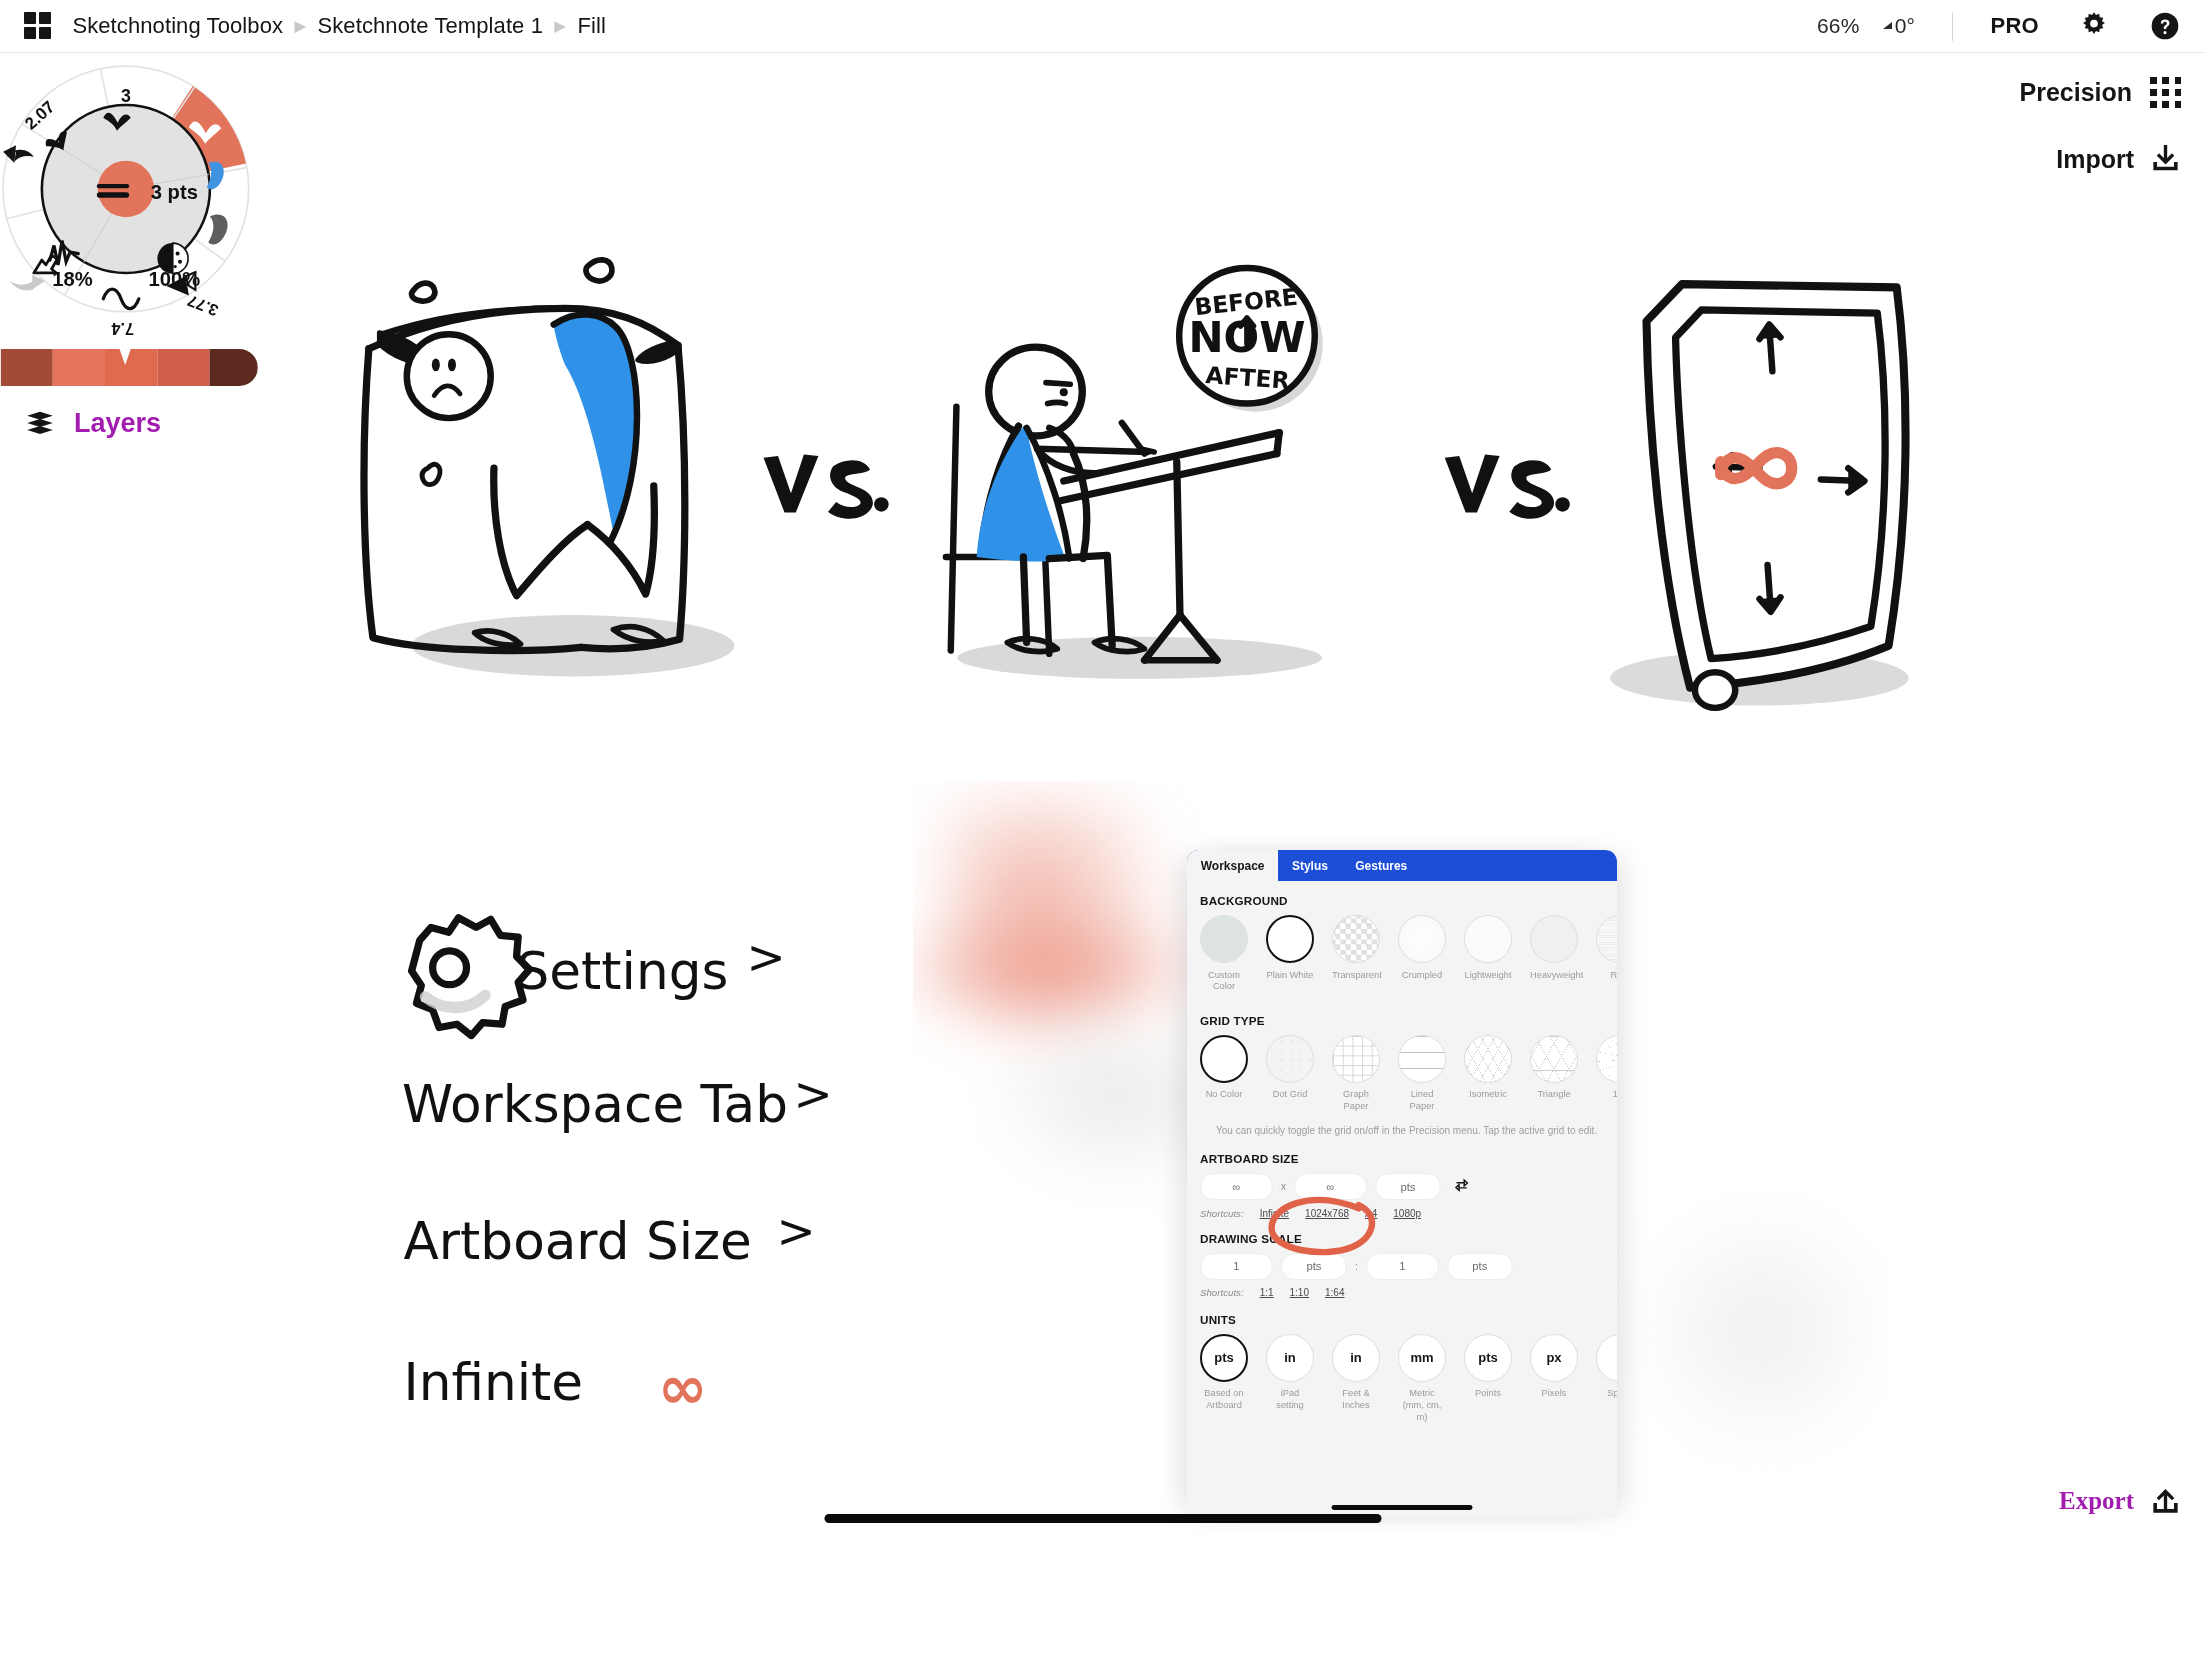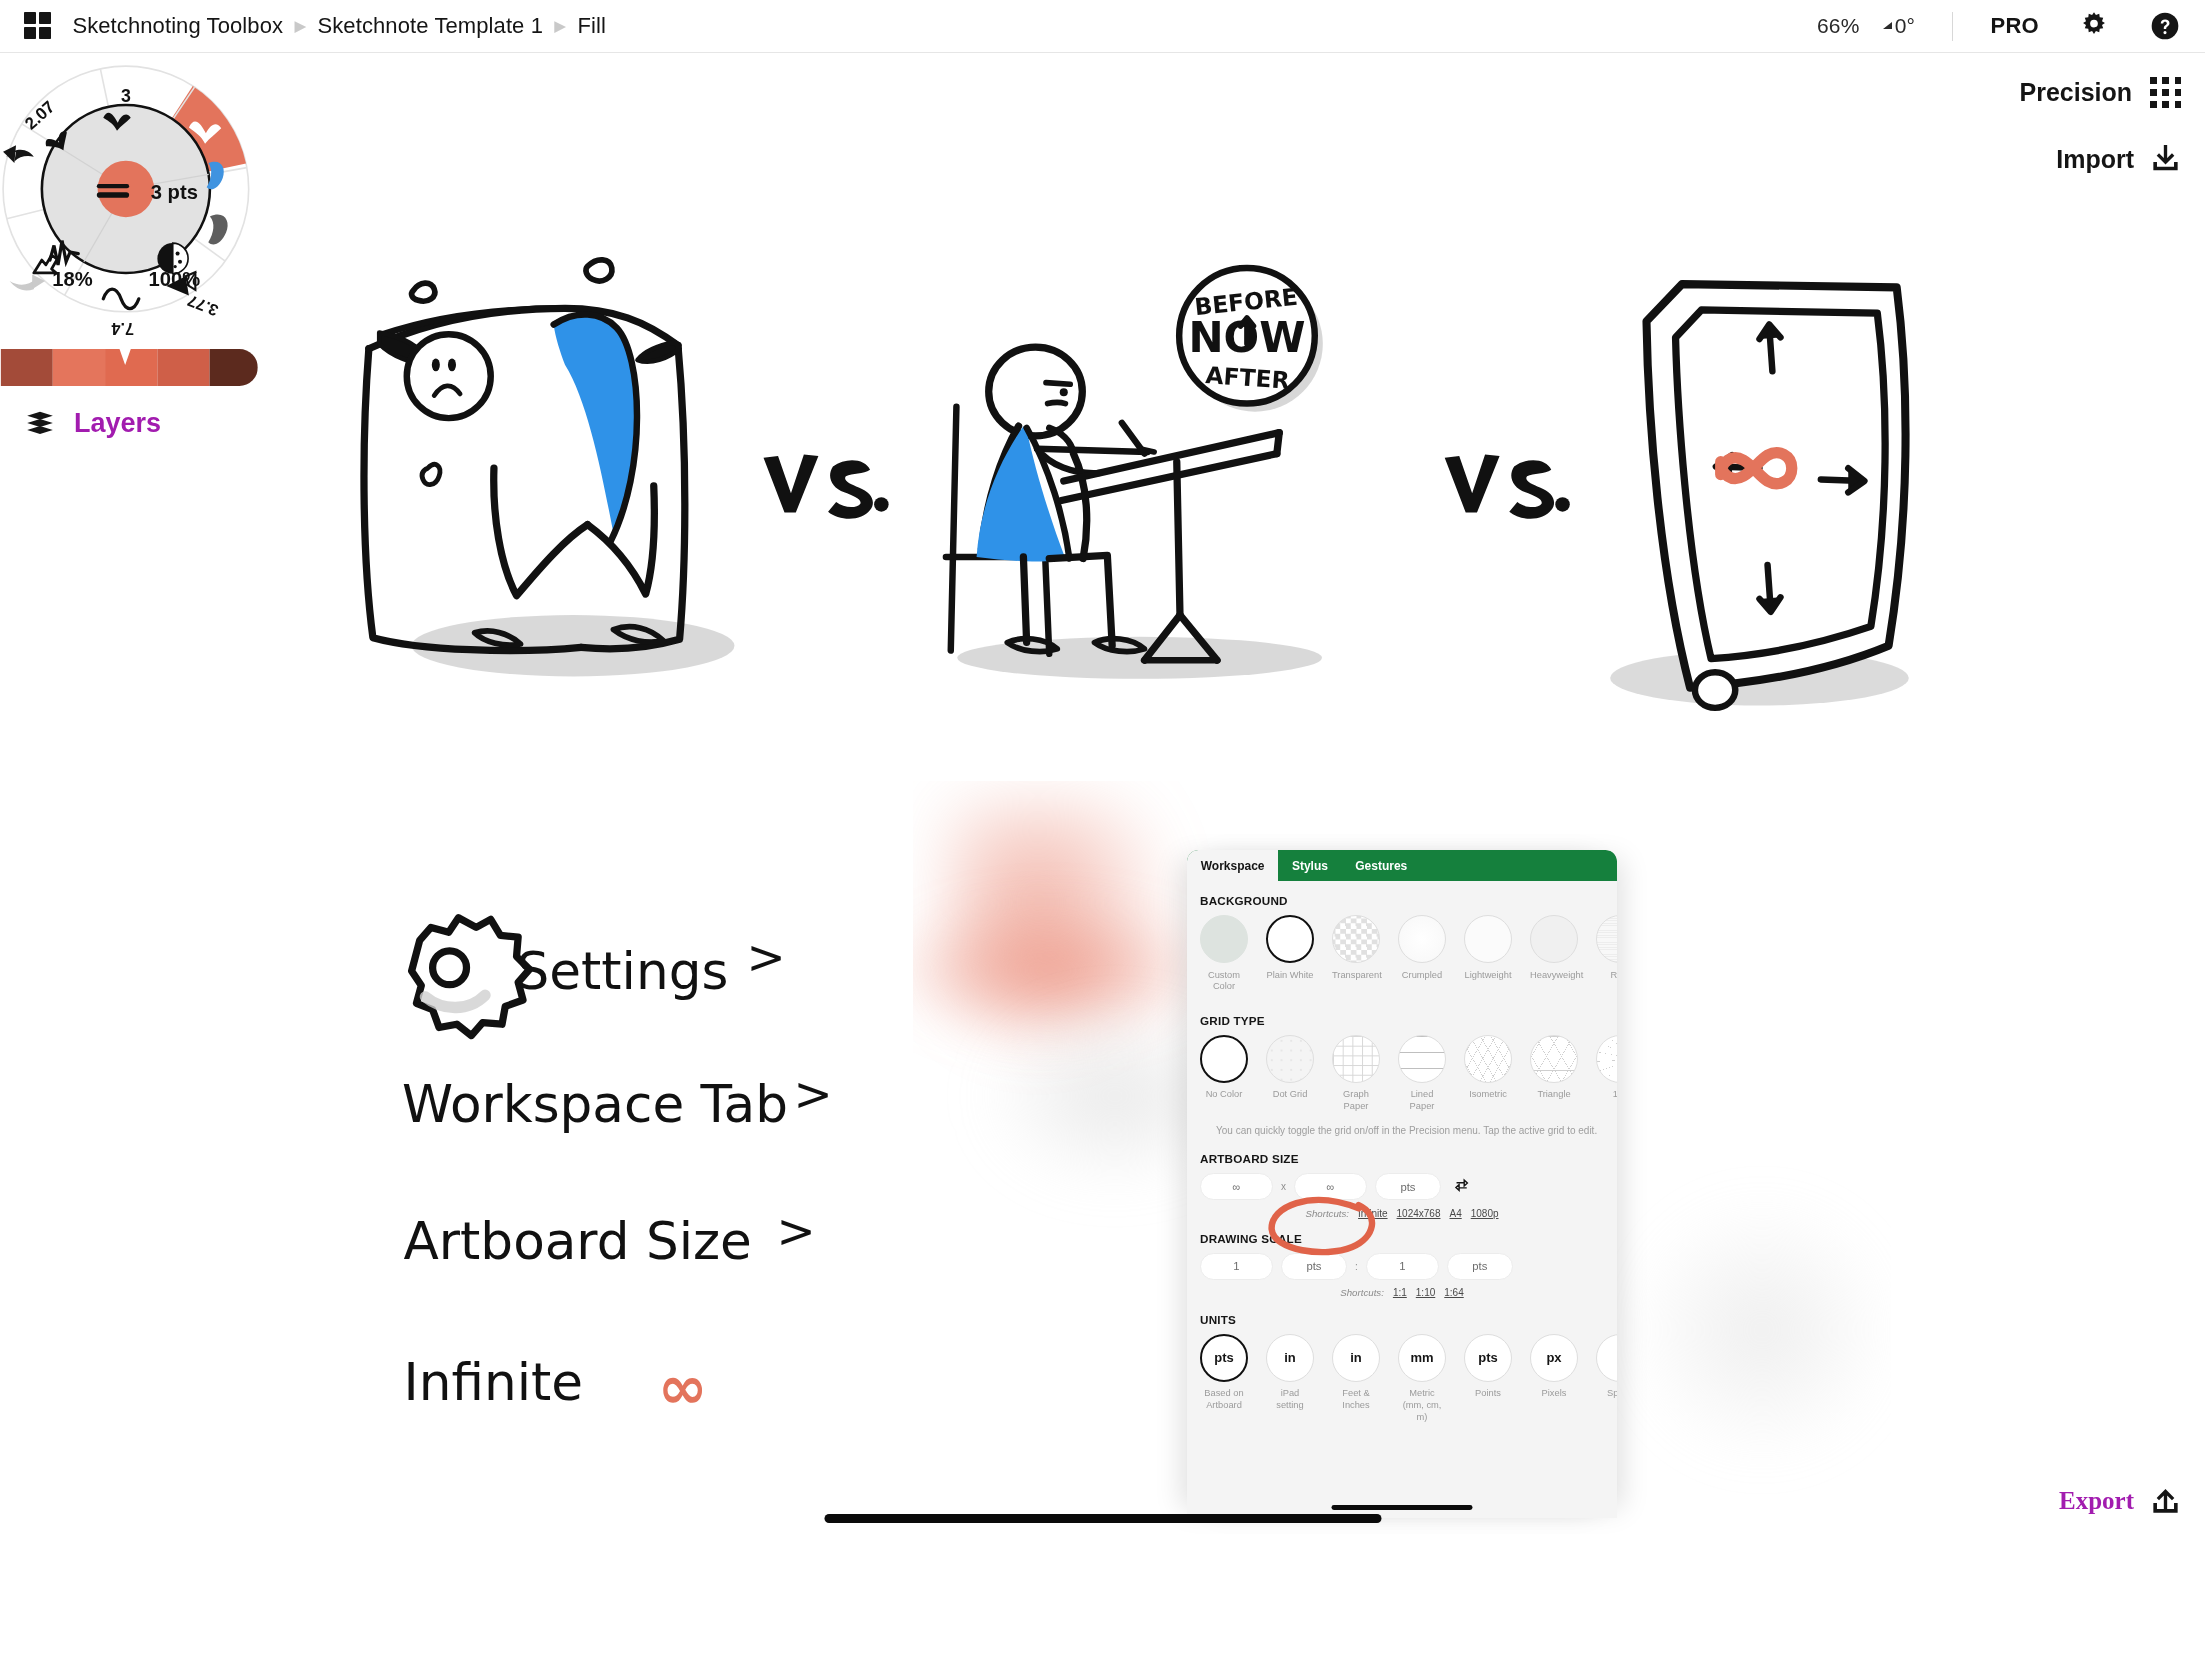--- a/index.html
+++ b/index.html
@@ -70,39 +70,39 @@
     background: radial-gradient(ellipse at 50% 50%, rgba(222,222,222,.5), rgba(222,222,222,0) 72%);
     filter: blur(24px);}
 
   
   .panel {
     position:absolute; left: 1187px; top: 850px; width: 430px; height: 668px;
     background:#f4f4f4; border-radius: 11.3px 11.3px 0 0; z-index: 12;
     box-shadow: -14.5px 0 27.4px -9.7px rgba(0,0,0,.13), 14.5px 0 27.4px -9.7px rgba(0,0,0,.13);
     overflow:hidden;
   }
-  .tabbar { height: 31px; background:#15803d; display:flex; align-items:stretch;
+  .tabbar { height: 31px; background:#1d4ed8; display:flex; align-items:stretch;
     border-radius: 11.3px 11.3px 0 0; overflow:hidden;text-align:right; }
   .tab { display:flex; align-items:center; padding: 0 13.7px; font-size: 12px; font-weight:700; color:#fff; cursor:pointer;}
   .tab.active { background:#f4f4f4; color:#151515; }
   .sect { padding: 0 13px; }
   .sect-title { font-size: 11.7px; font-weight: 700; color:#151515; letter-spacing:0.2px; margin: 13px 0 8px 0;}
   .row { display:flex; gap: 18px; }
   .opt { width: 48px; flex: 0 0 48px; text-align:center; }
   .opt .circ { width:48px; height:48px; border-radius:50%; border:0.8px solid #dedede; background:#fff; margin: 0 auto;}
   .opt.sel .circ { border: 2.1px solid #101010; }
   .opt .cap { font-size: 9.3px; color:#9b9b9b; margin-top: 6.5px; line-height: 1.25; }
   .hint { font-size: 10px; color:#9e9e9e; margin: 12px 0 0 16px; line-height:1.3;}
   .fieldrow { display:flex; align-items:center; gap: 8px; margin-top: 3.2px;}
   .pill { height: 27.4px; min-width: 65px; background:#fff; border-radius: 13.7px; border:0.8px solid #ececec;
      display:flex; align-items:center; justify-content:center; font-size: 11.3px; color:#6d6d6d;}
   .pill.w90 { width: 73px; }
   .pill.w82 { width: 66px; }
   .xsym { font-size: 10px; color:#8e8e8e; }
-  .shortcuts { display:flex; align-items:baseline; gap: 9px; margin-top: 7.3px; justify-content: center; }
+  .shortcuts { display:flex; align-items:baseline; gap: 16px; margin-top: 7.3px; }
   .shortcuts .lead { font-size: 9.7px; color:#8b8b8b; font-style: italic; }
   .shortcuts a { font-size: 10px; color:#4a4a4a; text-decoration: underline; cursor:pointer;}
   .unit .circ { display:flex;align-items:center;justify-content:center;font-size:13px;font-weight:700;color:#151515;}
   .homebar { position:absolute; left:50%; transform:translateX(-50%); bottom: 8px;
      width: 141px; height: 4.8px; background:#0b0b0b; border-radius: 2.4px; }
   .annot-circle { position:absolute; left: 1262px; top: 1192px; z-index: 20; pointer-events:none; }
 
   
   .home-indicator { position:absolute; left:50%; transform:translateX(-50%); bottom: 19.4px;
     width: 557px; height: 9px; background:#0a0a0a; border-radius: 4.8px; z-index: 35; }

